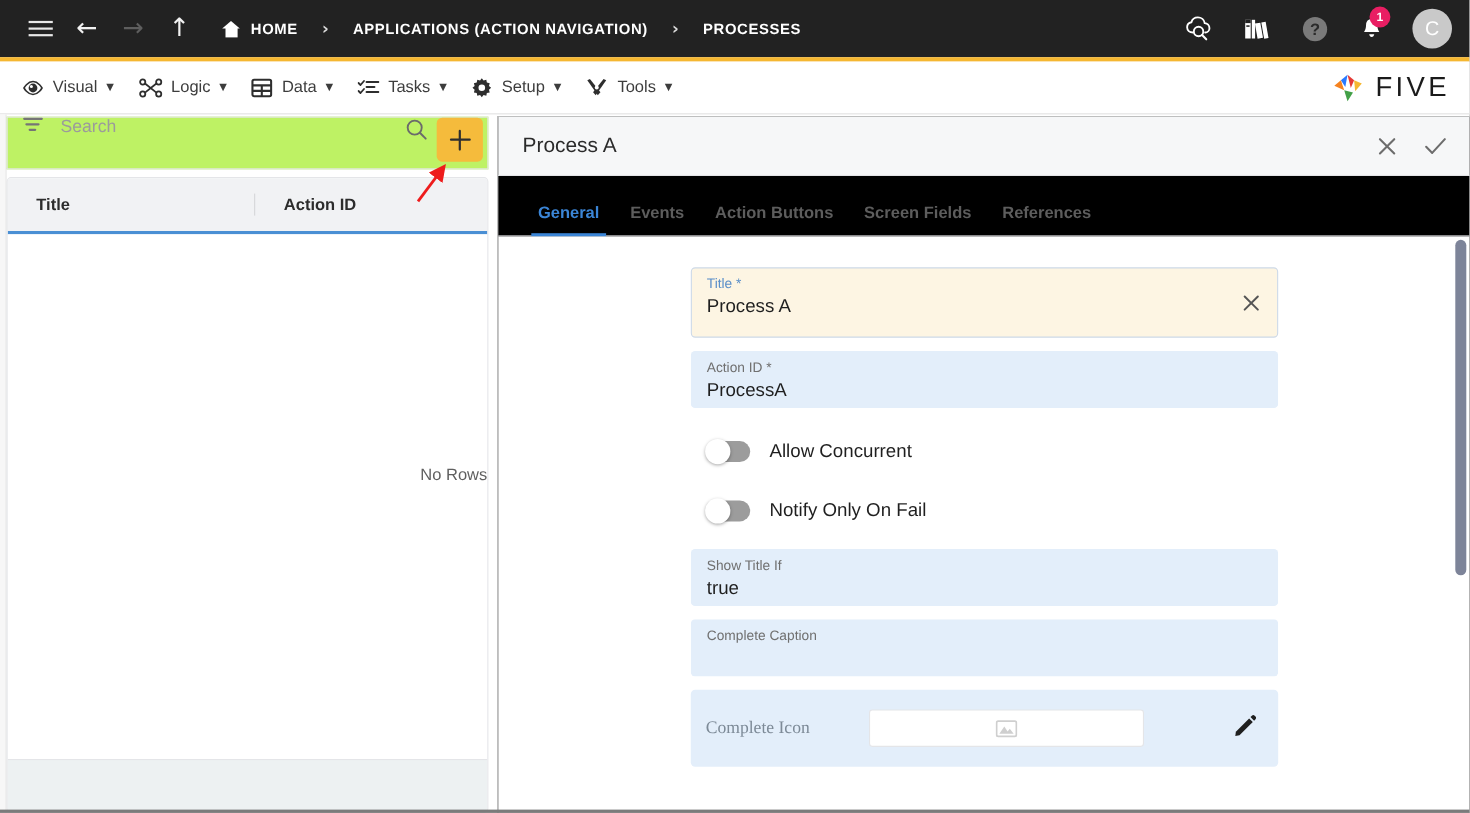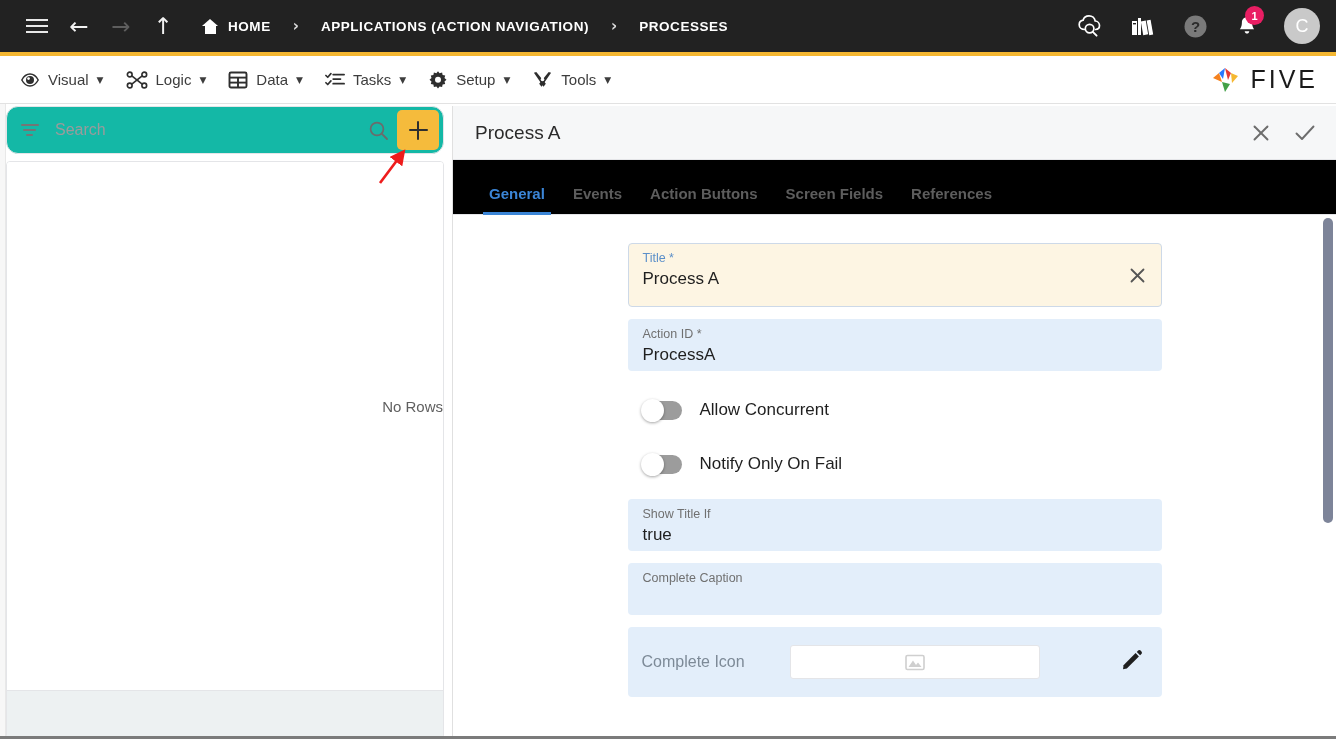--- a/index.html
+++ b/index.html
@@ -101,23 +101,23 @@
     font-size: 25px; letter-spacing: 3px; color: #1a1a1a;
     font-family: "Liberation Sans", sans-serif; font-weight: 500;
   }
 
   
   .left-panel {
     position: absolute; top: 106px; left: 6px;
     width: 438px; height: 633px;
   }
   .search-card {
-    height: 48px; background: #14b8a6;
-    border: 1px solid #e4e5e8; border-radius: 12px;
-    display: flex; align-items: center; padding: 0 4px 0 14px;
+    height: 48px; background: #bef264;
+    border: 1px solid #e4e5e8; border-radius: 0;
+    display: flex; align-items: flex-start; padding: 0 4px 0 14px;
     position: relative;
   }
   .filter-ico { display: flex; flex-direction: column; gap: 3px; width: 20px; cursor: pointer; }
   .filter-ico i { display: block; height: 2px; background: #757575; border-radius: 1px; }
   .filter-ico i:nth-child(1) { width: 18px; }
   .filter-ico i:nth-child(2) { width: 13px; margin-left: 2px; }
   .filter-ico i:nth-child(3) { width: 7px; margin-left: 5px; }
   .search-input {
     flex: 1; border: 0; outline: 0; background: transparent;
     font-size: 16px; color: #2b2b2b; margin-left: 14px;
@@ -224,21 +224,21 @@
   .fl-value { font-size: 17px; color: #1f1f1f; line-height: 24px; margin-top: 1px; }
   .field-clear {
     position: absolute; right: 12px; top: 50%; transform: translateY(-50%);
     cursor: pointer; width: 22px; height: 22px;
     display: flex; align-items: center; justify-content: center;
   }
 
   .field.tall { height: 52px; }
   .field.icon-row {
     height: 70px; display: flex; align-items: center;
-    padding: 0 18px 0 14px; background: #e3eefa;
+    padding: 0 18px 0 14px; background: #e3eefa; font-family: Liberation Serif, serif;
   }
   .icon-row-label { font-size: 16px; color: #7d8a97; width: 148px; }
   .icon-box {
     width: 250px; height: 34px; background: #ffffff;
     border: 1px solid #e4e5e8; border-radius: 3px;
     display: flex; align-items: center; justify-content: center;
   }
   .pencil { margin-left: auto; cursor: pointer; }
 
   .toggle-row {
@@ -448,20 +448,24 @@
         <circle cx="9" cy="9" r="6.4" fill="none" stroke="#6b6b6b" stroke-width="1.7"></circle>
         <line x1="13.7" y1="13.7" x2="19" y2="19" stroke="#6b6b6b" stroke-width="1.8" stroke-linecap="round"></line>
       </svg>
     </div>
     <button class="add-btn">
       <span class="plus"></span>
     </button>
   </div>
 
   <div class="grid-card">
+    <div class="grid-head">
+      <div class="gh-cell col1">Title</div>
+      <div class="gh-cell col2">Action ID</div>
+    </div>
     <div class="grid-body">
       <span class="no-rows">No Rows</span>
     </div>
     <div class="grid-footer"></div>
   </div>
 </div>
 
 <svg class="red-arrow" width="70" height="50" viewBox="0 0 70 50">
   <defs>
     <marker id="ah" markerWidth="6" markerHeight="6" refX="3.2" refY="3" orient="auto">

